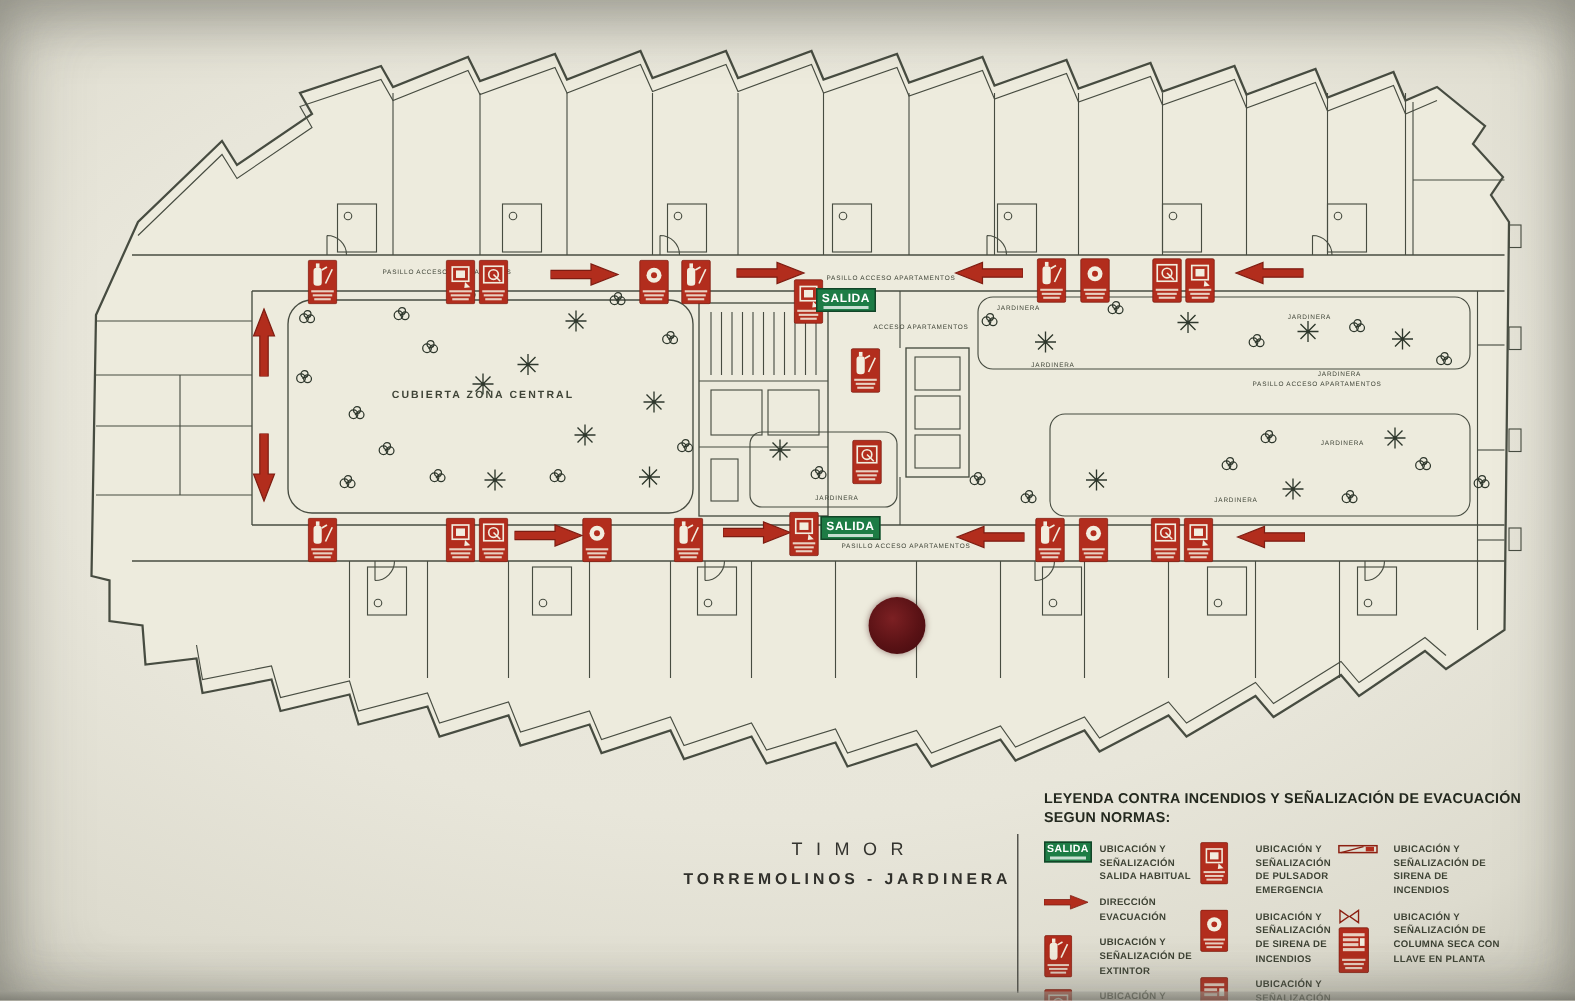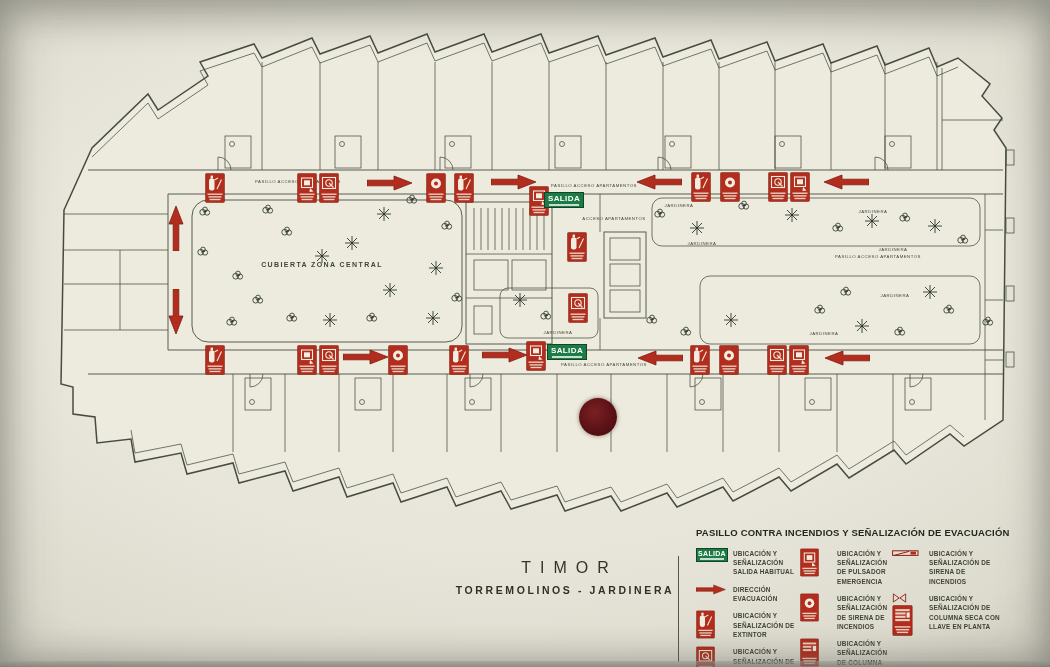--- a/index.html
+++ b/index.html
@@ -35,21 +35,21 @@
   .salida-sign .sub{height:1.5px;background:rgba(255,255,255,.75);width:80%;margin-top:1.5px;}
   .salida-sign.sz-plan{width:40px;height:16px;font-size:8px;letter-spacing:.4px;}
   .salida-sign.sz-legend{width:32px;height:14px;font-size:7px;letter-spacing:.3px;}
 
   .here-dot{position:absolute;width:38px;height:38px;border-radius:50%;transform:translate(-50%,-50%);z-index:6;
     background:radial-gradient(circle at 42% 38%, #7c2023 0%, var(--dot) 55%, #420a0e 100%);
     box-shadow:0 0 4px rgba(60,12,14,.5);}
 
   .title-block{position:absolute;left:452px;top:556px;width:226px;text-align:center;z-index:10;color:#2d2d29;}
   .title-brand{font-size:41px;font-weight:700;letter-spacing:15px;padding-left:15px;}
-  .title-name{font-size:16px;font-weight:400;letter-spacing:9px;padding-left:9px;margin-top:3px;color:#33332e;}
+  .title-name{font-size:12px;font-weight:400;letter-spacing:9px;padding-left:9px;margin-top:3px;color:#33332e;}
   .title-sub{font-size:10.5px;font-weight:700;letter-spacing:2.6px;margin-top:7px;color:#30302b;}
   .title-divider{position:absolute;left:678px;top:556px;width:1px;height:106px;background:#55554e;z-index:10;}
 
   .legend{position:absolute;left:696px;top:527px;width:338px;z-index:10;}
   .legend-title{font-size:9.5px;font-weight:700;color:#23281e;line-height:1.35;letter-spacing:.2px;}
   .legend-cols{display:flex;margin-top:8px;}
   .lcol1{width:104px;}.lcol2{width:92px;}.lcol3{width:140px;}
   .lrow{display:flex;gap:5px;margin-bottom:7px;}
   .licon{flex:none;width:32px;display:flex;flex-direction:column;align-items:flex-start;gap:2px;}
   .llabel{font-size:6.4px;font-weight:700;color:#3e4335;line-height:1.45;letter-spacing:.2px;max-width:72px;padding-top:1px;}
@@ -682,21 +682,22 @@
 
   <div class="here-dot" id="here-dot" style="left: 598px; top: 417px;"></div>
 
   <div class="title-block">
     <div class="title-name">TIMOR</div>
     <div class="title-sub">TORREMOLINOS - JARDINERA</div>
   </div>
   <div class="title-divider"></div>
 
   <div class="legend">
-    <div class="legend-title">PASILLO CONTRA INCENDIOS Y SEÑALIZACIÓN DE EVACUACIÓN</div>
+    <div class="legend-title">LEYENDA CONTRA INCENDIOS Y SEÑALIZACIÓN DE EVACUACIÓN</div>
+    <div class="legend-title">SEGUN NORMAS:</div>
     <div class="legend-cols" id="legend-cols">
         <div class="lcol1">
           <div class="lrow">
             <div class="licon">
               <div class="salida-sign sz-legend">
                 <span>SALIDA</span>
                 <div class="sub"></div>
               </div>
             </div>
             <div class="llabel">UBICACIÓN Y SEÑALIZACIÓN SALIDA HABITUAL</div>

